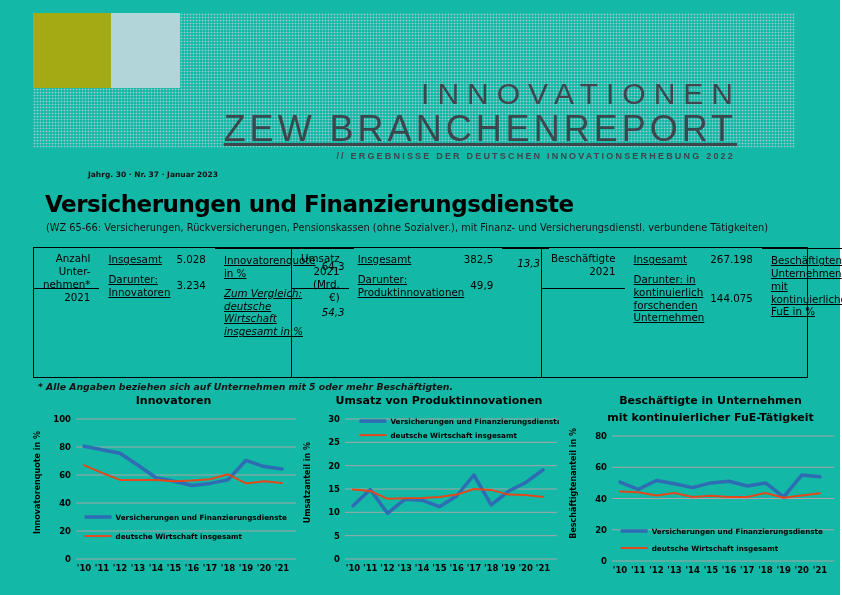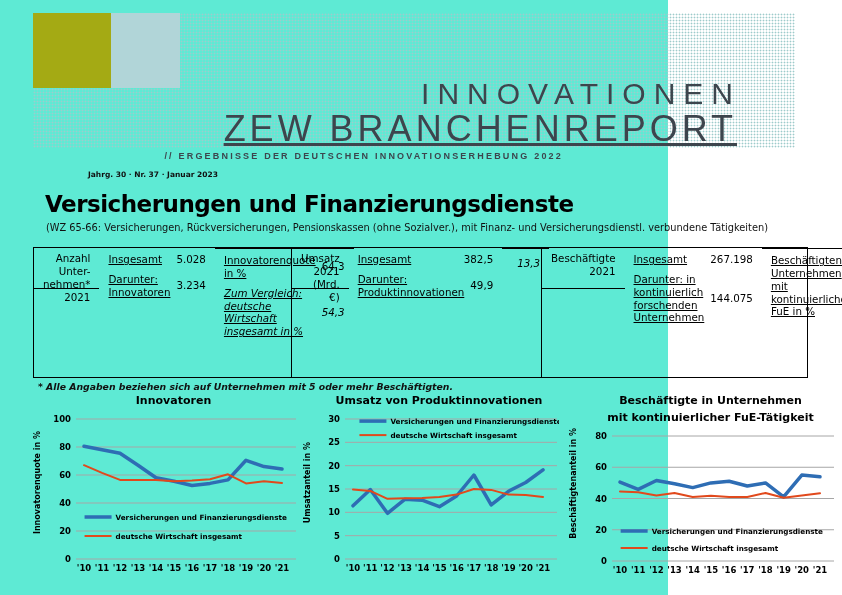--- a/index.html
+++ b/index.html
@@ -1,17 +1,17 @@
 <!DOCTYPE html>
 <html><head>
 <meta charset="utf-8">
 <style>
   html,body{margin:0;padding:0;background:#fff;}
   body{width:842px;height:595px;overflow:hidden;font-family:"DejaVu Sans","Liberation Sans",sans-serif;color:#000;}
-  .page{position:relative;width:668px;height:595px;background:#5eead4;}
+  .page{position:relative;width:840px;height:595px;background:#14b8a6;}
 
   
   .band{position:absolute;left:33px;top:13px;width:762px;height:135px;
         background-image:radial-gradient(circle,#9ecbcb 0.9px,rgba(0,0,0,0) 1.05px);
         background-size:3px 3px;}
   .sq-olive{position:absolute;left:0;top:0;width:78px;height:75px;background:#a4aa14;}
   .sq-teal{position:absolute;left:78px;top:0;width:69px;height:75px;background:#b1d5d8;}
   .mast-title{position:absolute;right:62px;bottom:1px;text-align:right;color:#3d454d;
               font-family:"Liberation Sans",sans-serif;font-weight:400;}
   .mast-line1{font-size:30px;line-height:1.15;letter-spacing:8px;margin-right:-8px;}

